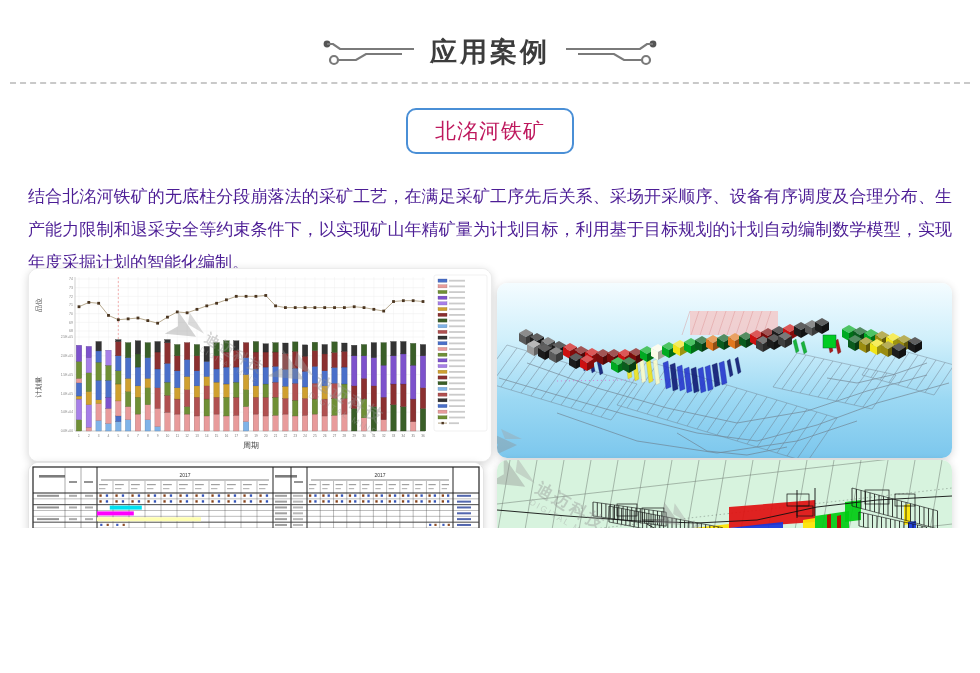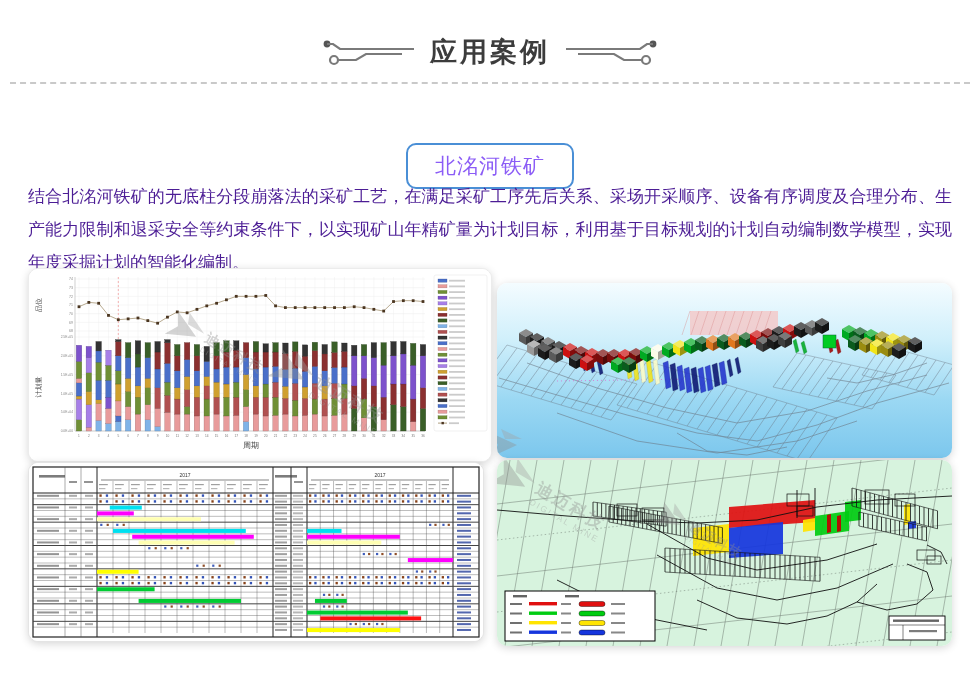--- a/index.html
+++ b/index.html
@@ -1,21 +1,21 @@
 <!DOCTYPE html>
 <html><head>
 <meta charset="utf-8">
 <style>
   html,body{margin:0;padding:0;background:#fff;font-family:"Liberation Sans","DejaVu Sans",sans-serif;}
-  #app{position:relative;width:980px;height:673px;background:#fff;overflow:hidden;}
+  #app{position:relative;width:980px;height:528px;background:#fff;overflow:hidden;}
   .title-row{position:absolute;top:34px;left:0;width:100%;display:flex;align-items:center;justify-content:center;gap:12px;}
   .page-title{font-size:27px;font-weight:bold;color:#3c3c3c;margin:0;letter-spacing:3px;}
   .flourish{width:96px;height:30px;}
   .dashes{position:absolute;top:82px;left:10px;right:10px;height:0;border-top:2px dashed #c9c9c9;}
-  .badge{position:absolute;top:108px;left:50%;transform:translateX(-50%);padding:7px 27px;border:2px solid #4a8fd6;border-radius:10px;font-size:21px;color:#8b5cf6;background:#fff;letter-spacing:1px;margin-top:35px;}
+  .badge{position:absolute;top:108px;left:50%;transform:translateX(-50%);padding:7px 27px;border:2px solid #4a8fd6;border-radius:10px;font-size:21px;color:#be185d;background:#fff;letter-spacing:1px;}
   .para{position:absolute;top:163px;left:28px;width:924px;font-size:17px;line-height:33px;color:#4c1d95;text-align:justify;}
   .fig{position:absolute;border-radius:10px;overflow:hidden;box-shadow:0 2px 8px rgba(0,0,0,.16);background:#fff;}
   #fig-chart{left:28px;top:268px;width:462px;height:192px;border:1px solid #ececec;}
   #fig-model{left:497px;top:283px;width:455px;height:175px;}
   #fig-gantt{left:28px;top:462px;width:454px;height:178px;border:1px solid #e4e4e4;}
   #fig-map{left:497px;top:460px;width:455px;height:186px;}
   .fig svg{display:block;width:100%;height:100%;}
 </style>
 </head>
 <body>

